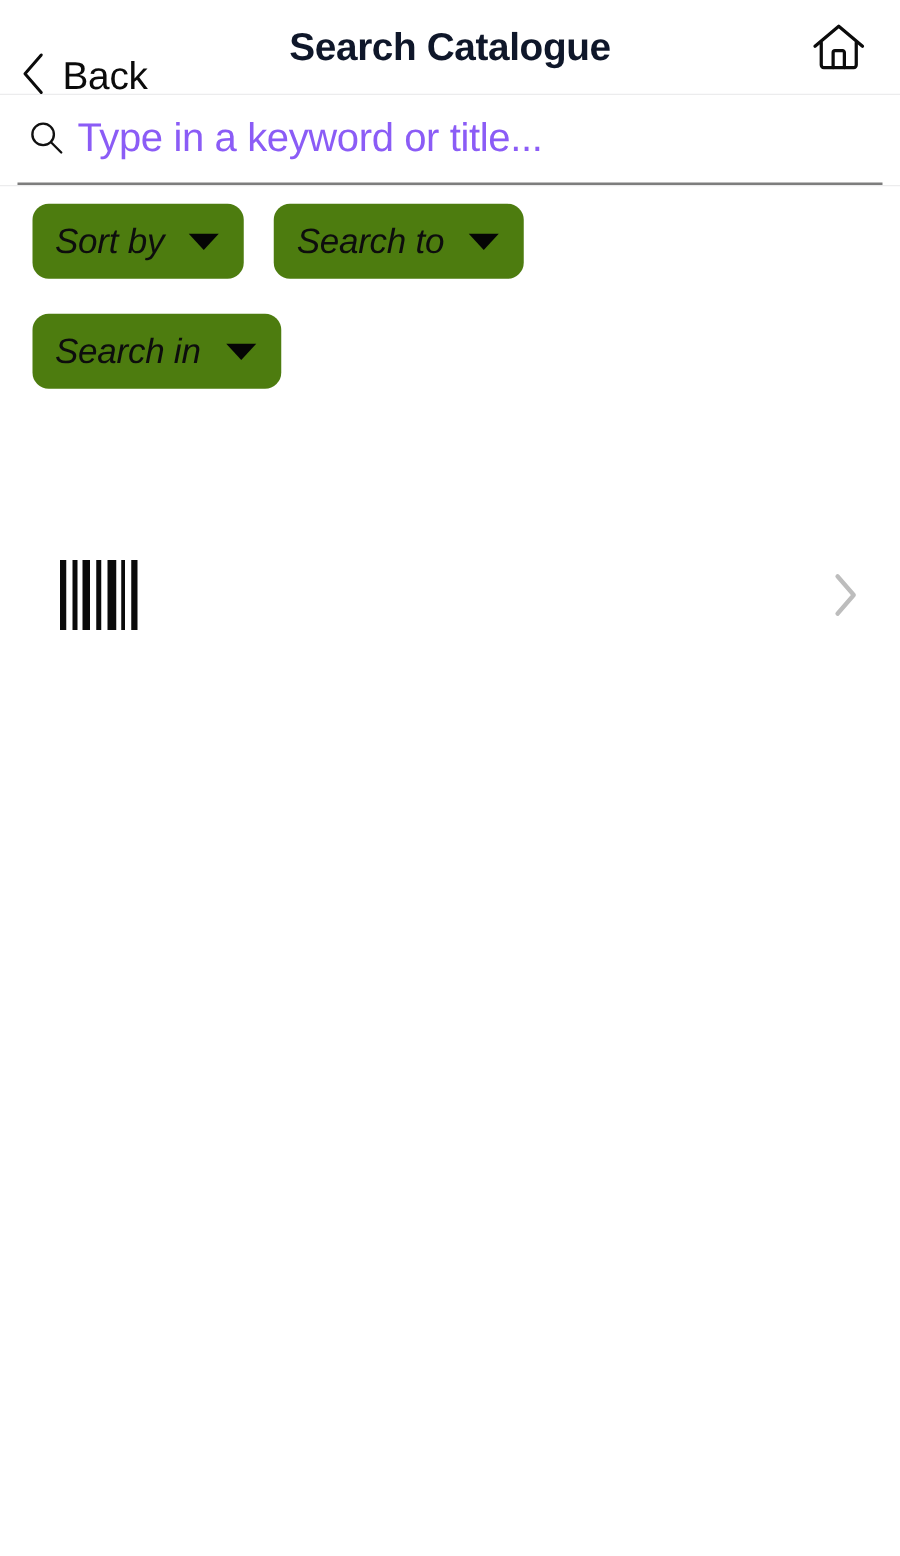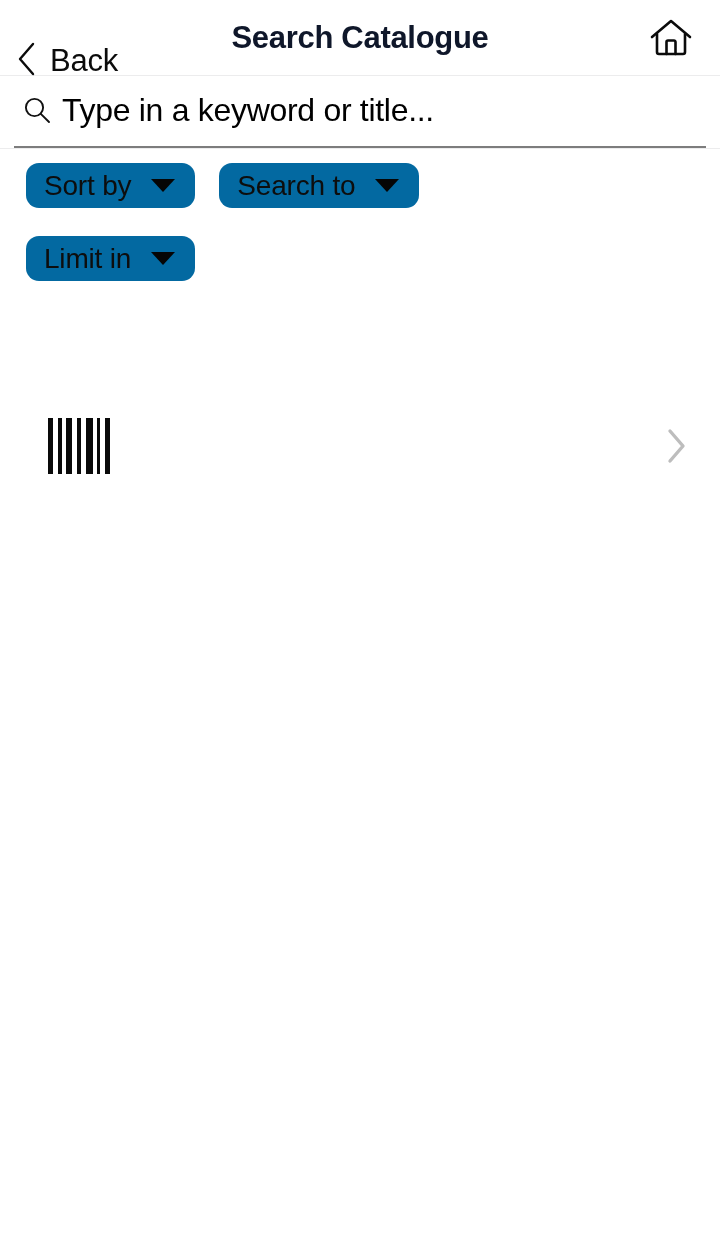--- a/index.html
+++ b/index.html
@@ -97,21 +97,21 @@
   .search-icon {
     width: 30px;
     height: 30px;
     flex: none;
     margin-left: 8px;
     margin-bottom: 2px;
   }
 
   .search-placeholder {
     font-size: 32px;
-    color: #000000;
+    color: #8b5cf6;
     letter-spacing: -0.3px;
     line-height: 1;
     padding-bottom: 2px;
   }
 
   .under-rule {
     width: 720px;
     height: 1px;
     background: #ececed;
   }
@@ -123,29 +123,30 @@
 
   .chip-row {
     display: flex;
     align-items: flex-start;
   }
 
   .chip-row.row-1 { padding-left: 26px; gap: 24px; }
   .chip-row.row-2 { padding-left: 26px; gap: 22px; margin-top: 28px; }
 
   .chip {
-    background: #0369a1;
+    background: #4d7c0f;
     border-radius: 13px;
-    height: 45px;
+    height: 60px;
     display: flex;
     align-items: center;
     padding: 0 20px 0 18px;
     gap: 20px;
     cursor: pointer;
     border: none;
+    font-style: italic;
   }
 
   .chip-label {
     font-size: 28px;
     color: #0d0d0d;
     letter-spacing: -0.2px;
     line-height: 1;
     white-space: nowrap;
   }
 
@@ -242,21 +243,21 @@
         <span class="caret"></span>
       </div>
       <div class="chip">
         <span class="chip-label">Search to</span>
         <span class="caret"></span>
       </div>
     </div>
 
     <div class="chip-row row-2">
       <div class="chip">
-        <span class="chip-label">Limit in</span>
+        <span class="chip-label">Search in</span>
         <span class="caret"></span>
       </div>
     </div>
   </div>
 
   <div class="scan-row">
     <div class="barcode-icon">
       <span style="width:5px"></span>
       <span style="width:4px"></span>
       <span style="width:6px"></span>

